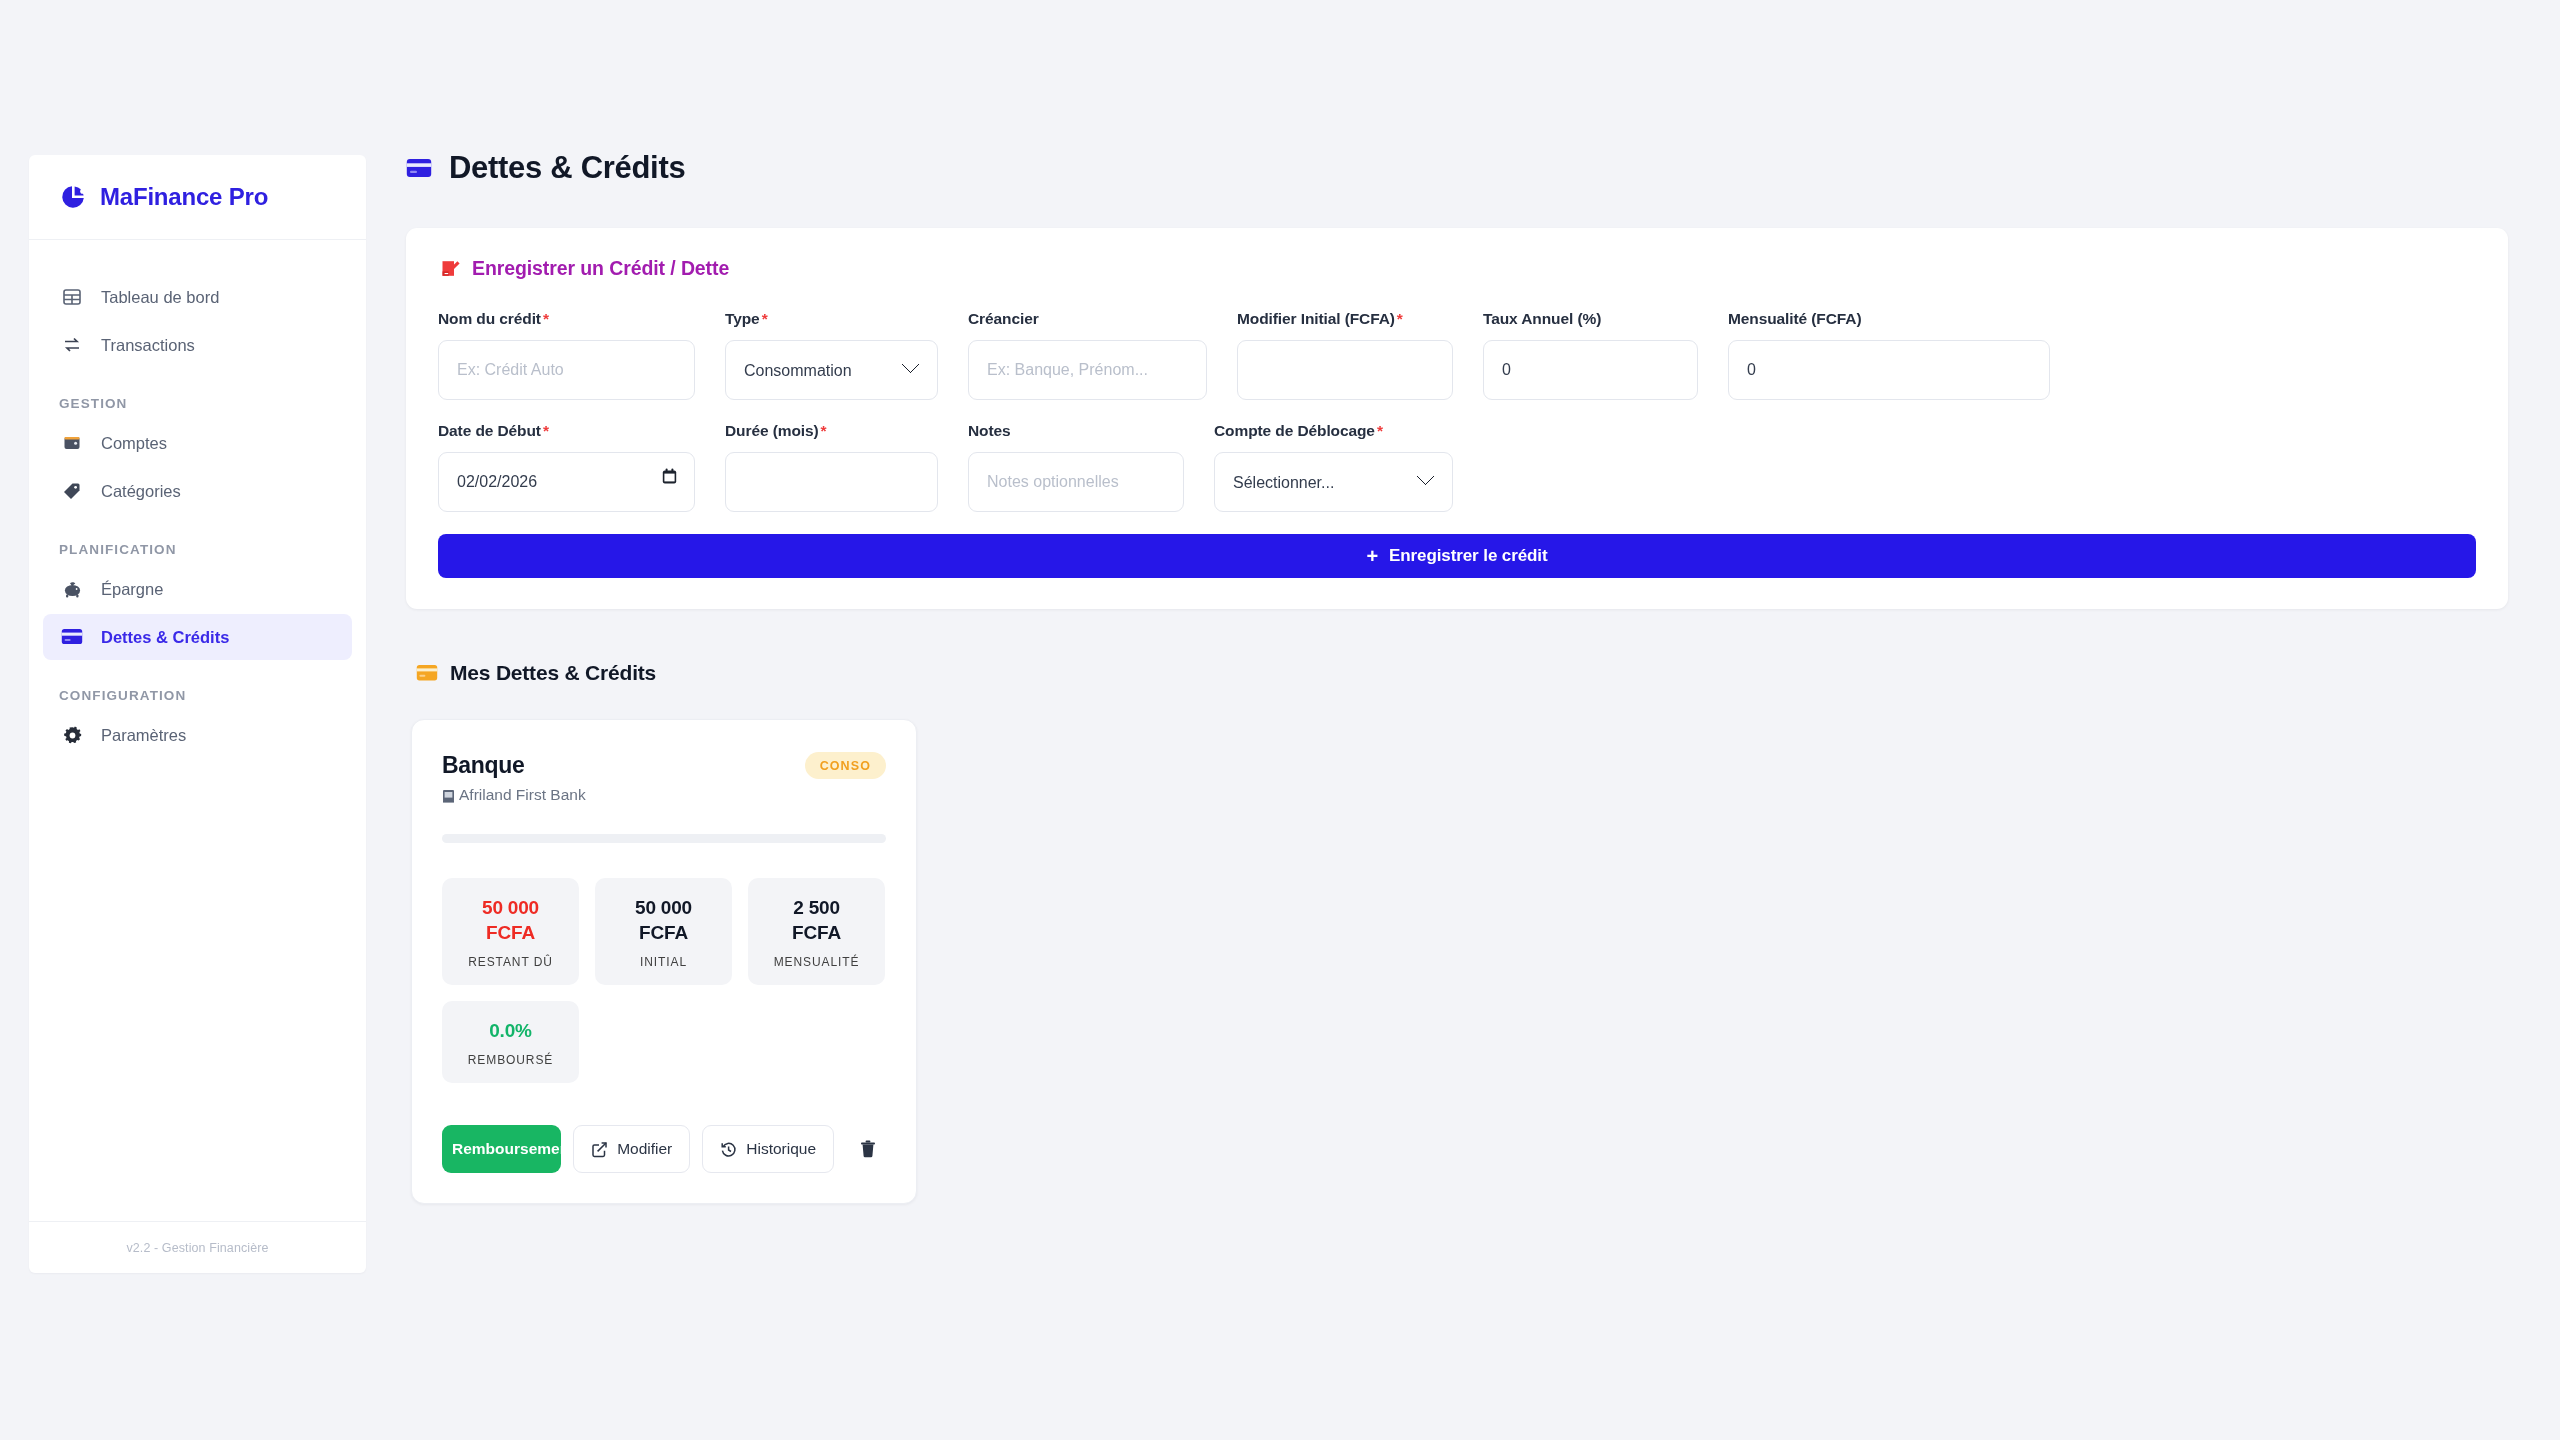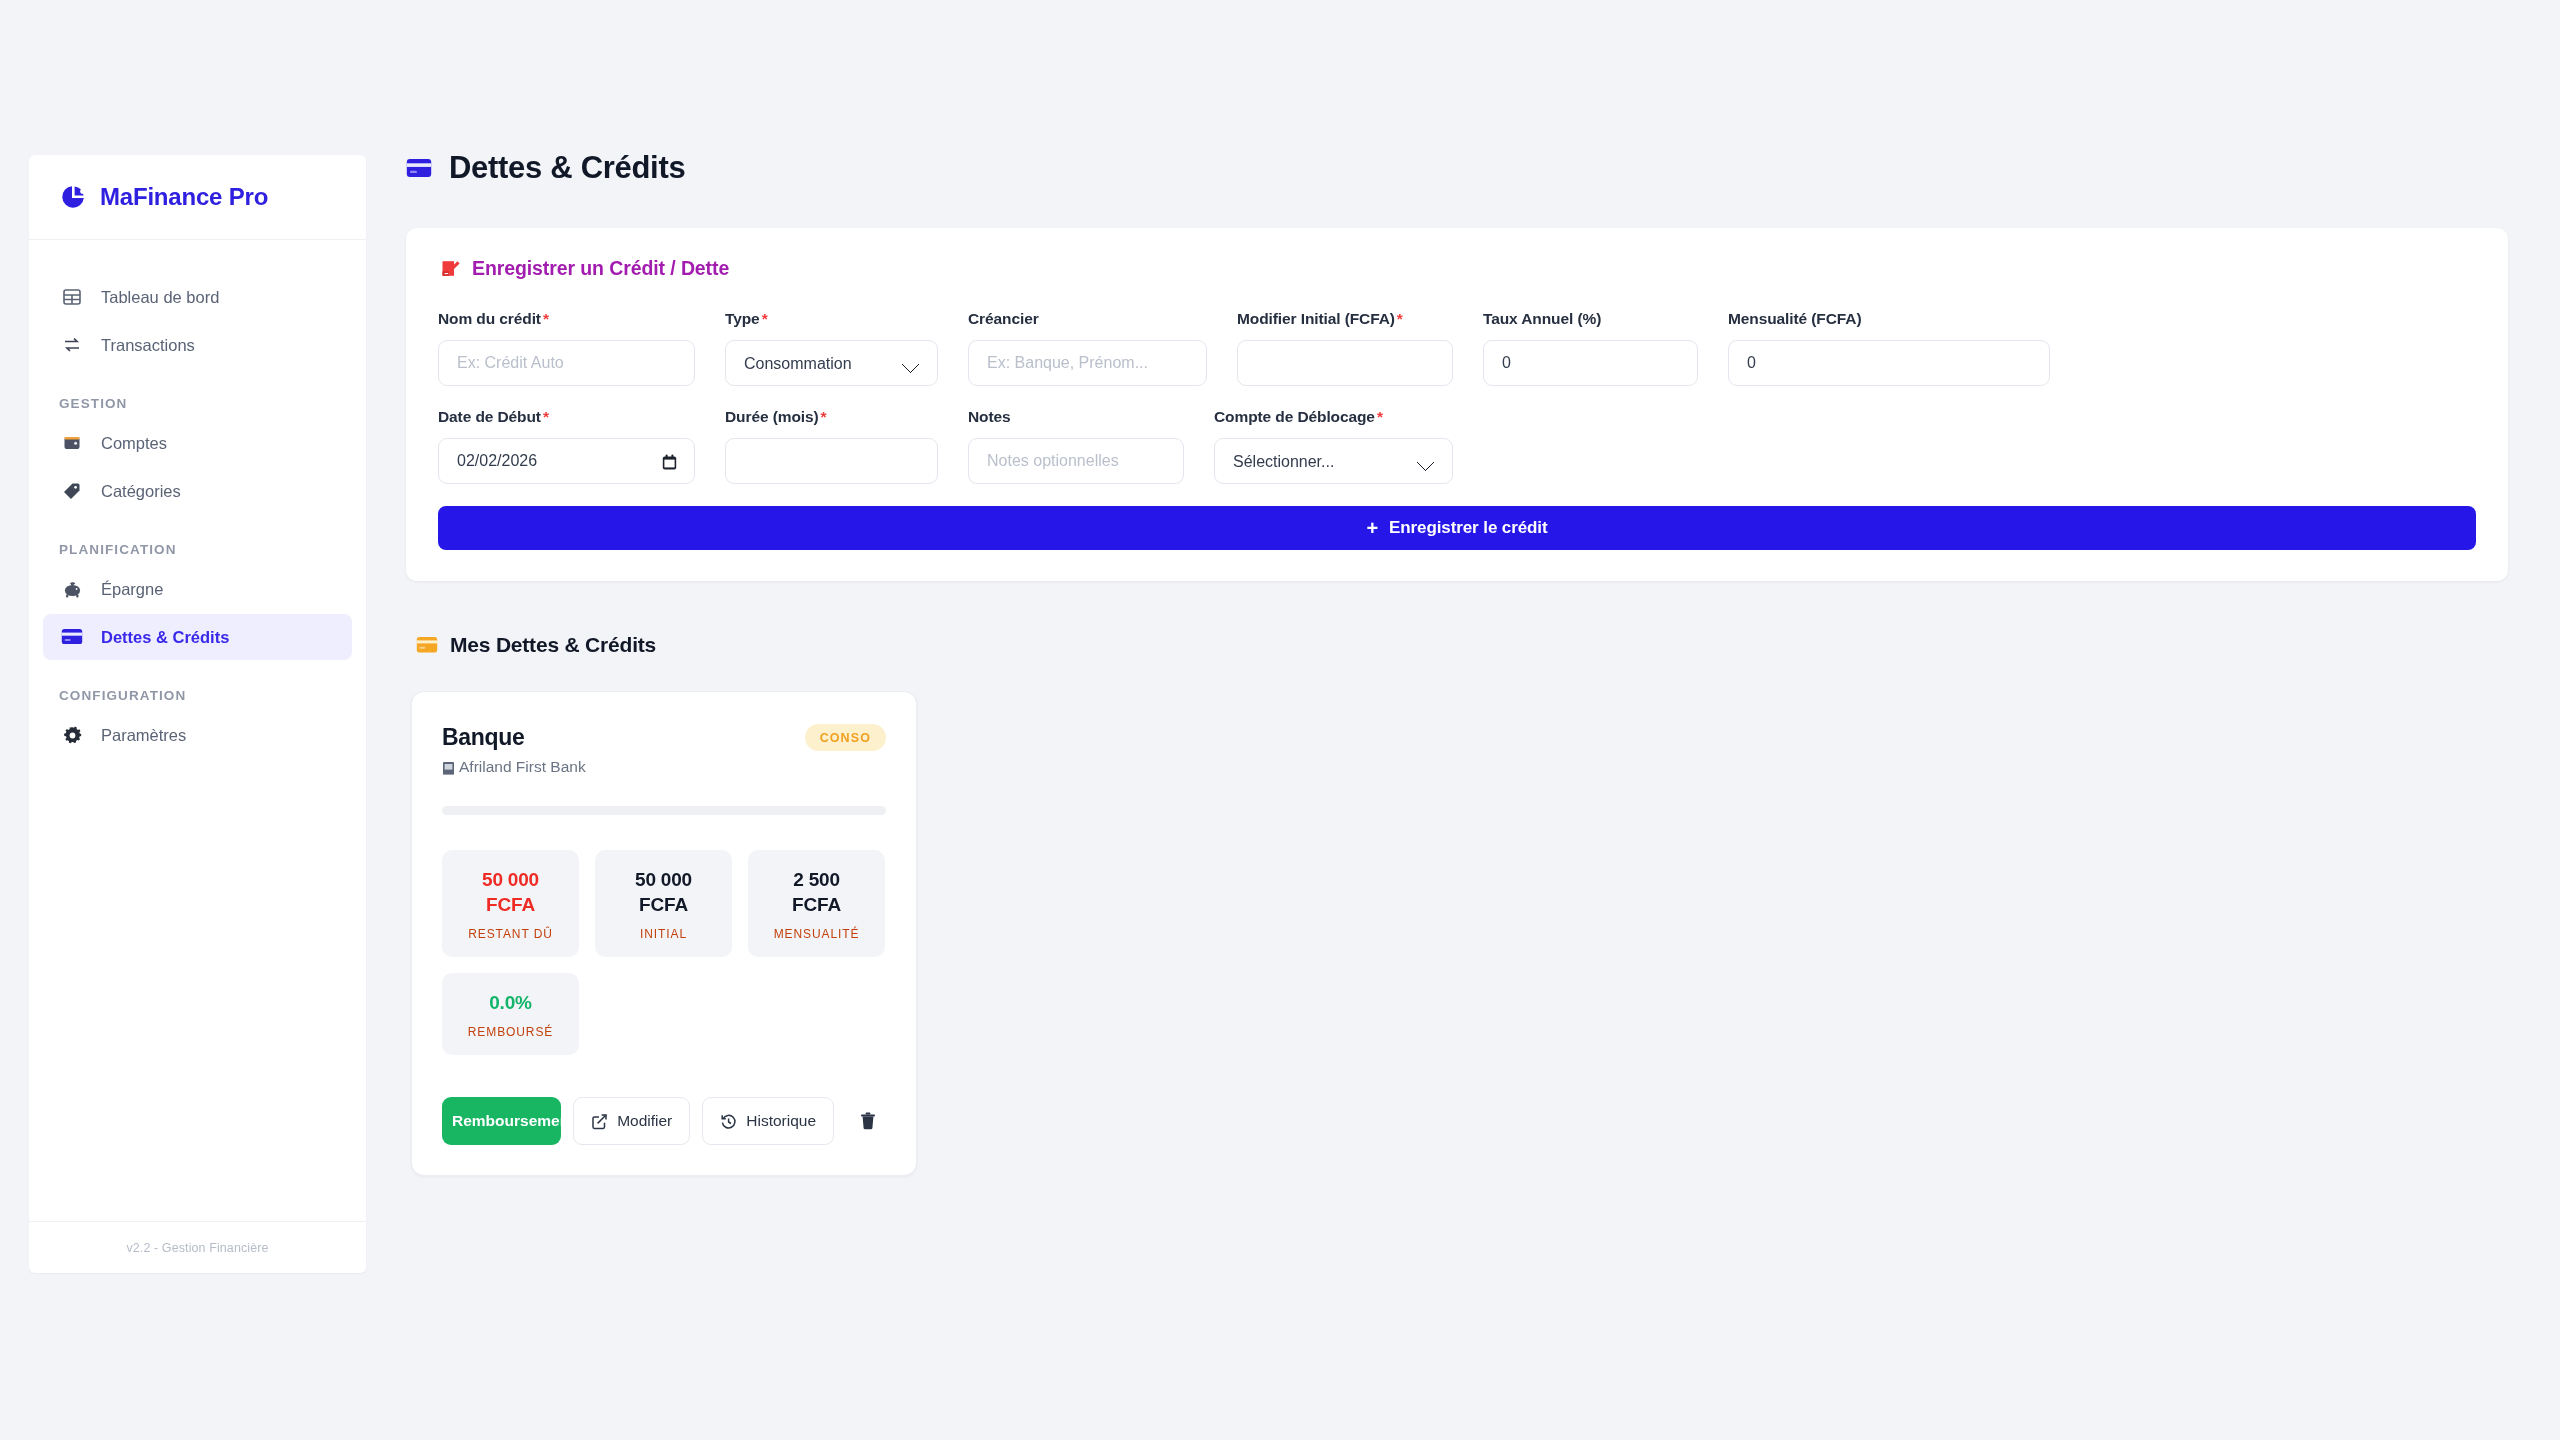--- a/index.html
+++ b/index.html
@@ -116,21 +116,21 @@
   .field-label {
     font-size: 15.5px;
     font-weight: bold;
     color: #262f40;
     margin-bottom: 12px;
     white-space: nowrap;
     letter-spacing: -0.1px;
   }
   .field-label .req { color: #ef3b3b; font-weight: bold; margin-left: 2px; }
   .control {
-    height: 46px;
+    height: 60px;
     border: 1px solid #e3e6ed;
     border-radius: 9px;
     background: #fff;
     font-size: 16px;
     font-family: "Liberation Sans", sans-serif;
     color: #333c4d;
     padding: 0 18px;
     width: 100%;
     outline: none;
   }
@@ -238,21 +238,21 @@
     padding: 18px 0 16px 0;
     text-align: center;
   }
   .stat .stat-val {
     font-size: 19px; font-weight: bold; color: #111827;
     line-height: 1.28; letter-spacing: -0.2px;
   }
   .stat .stat-lbl {
     margin-top: 10px;
     font-size: 12px; letter-spacing: .9px;
-    color: #c2410c; text-transform: uppercase;
+    color: #404040; text-transform: uppercase;
   }
   .stat.danger .stat-val { color: #ee2b24; }
   .stat.ok .stat-val { color: #12b469; }
 
   .card-actions { display: flex; align-items: center; gap: 12px; margin-top: 42px; }
   .btn-pay {
     width: 128px; height: 48px;
     background: #18b663;
     border: none; border-radius: 9px;
     color: #fff; font-size: 15.5px; font-weight: bold;

